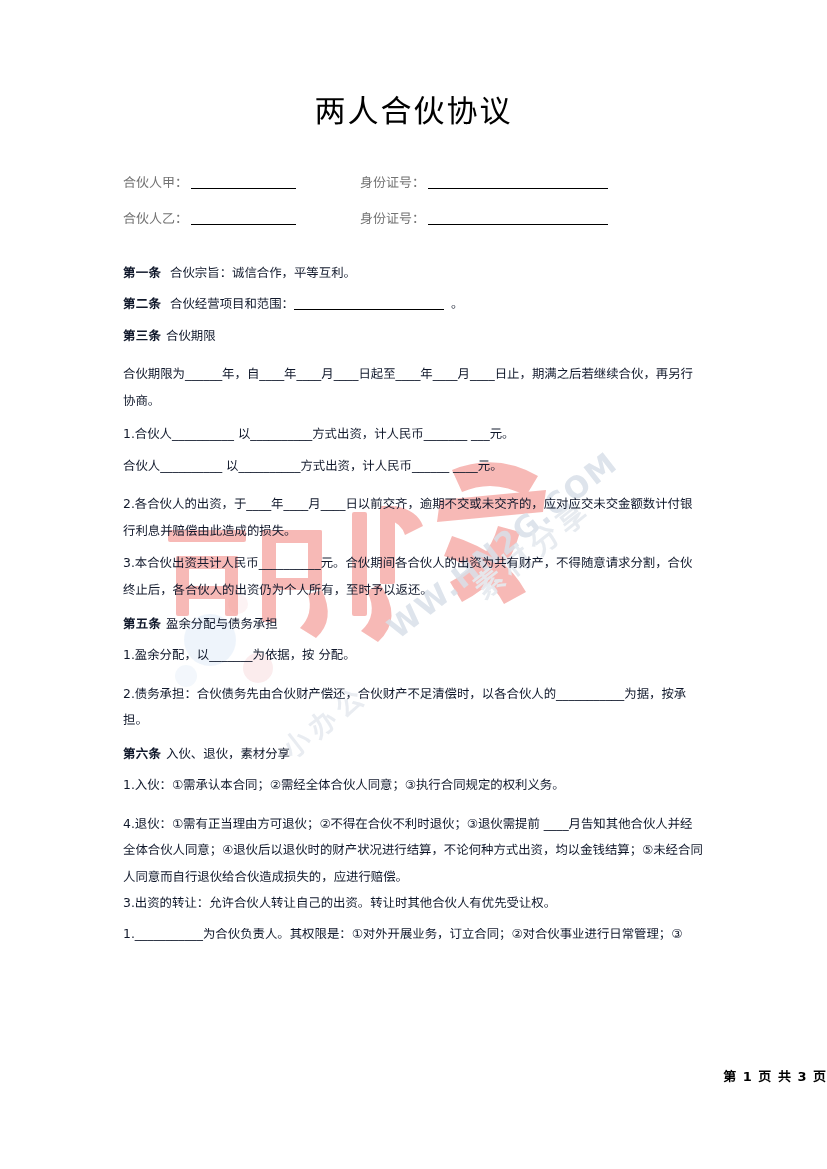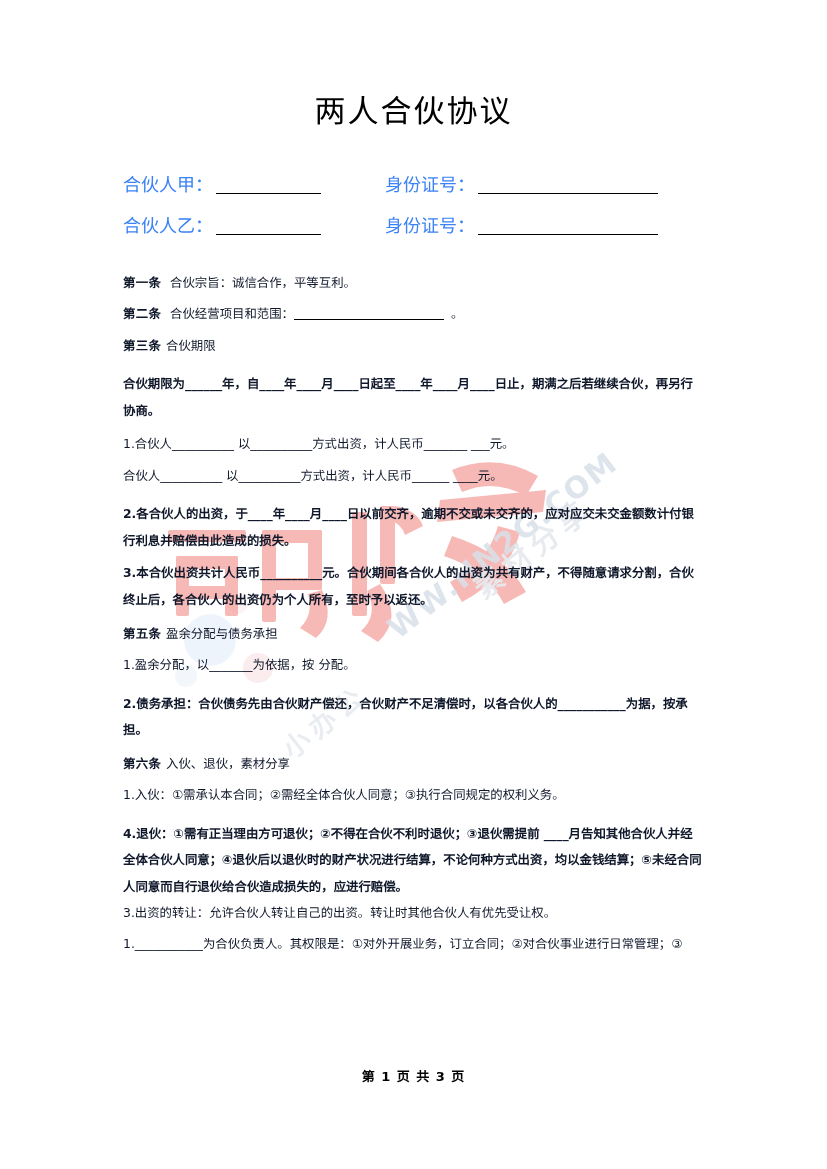--- a/index.html
+++ b/index.html
@@ -51,22 +51,22 @@
     line-height: 1.25;
     white-space: nowrap;
   }
 
   .party-block {
     margin-top: 45px;
   }
   .party-row {
     display: flex;
     align-items: flex-end;
-    font-size: 18px;
-    color: #3b82f6;
+    font-size: 13px;
+    color: #737373;
     line-height: 1.0;
     margin-bottom: 23px;
     white-space: nowrap;
   }
   .blank {
     display: inline-block;
     border-bottom: 1px solid #000;
     height: 0.92em;
     vertical-align: baseline;
   }
@@ -82,37 +82,36 @@
     font-size: 12.4px;
     color: #0f172a;
     line-height: 1.0;
     margin: 0 0 19px 0;
     text-align: left;
     word-break: break-all;
   }
   p.para.flow {
     line-height: 2.15;
     margin-bottom: 6px;
-    font-weight: bold;
   }
   .art-no {
     font-weight: bold;
     letter-spacing: 0.3px;
   }
   .art-sp { display: inline-block; width: 9px; }
 
   .ib { display: inline-block; border-bottom: 1px solid #000; vertical-align: -2px; }
 
   
   .footer {
     position: absolute;
     left: 0;
     right: 0;
     bottom: 84px;
-    text-align: center;
+    text-align: right;
     font-size: 13px;
     font-weight: bold;
     color: #000;
     letter-spacing: 1px;
     z-index: 3;
   }
 </style>
 </head>
 <body>
 

